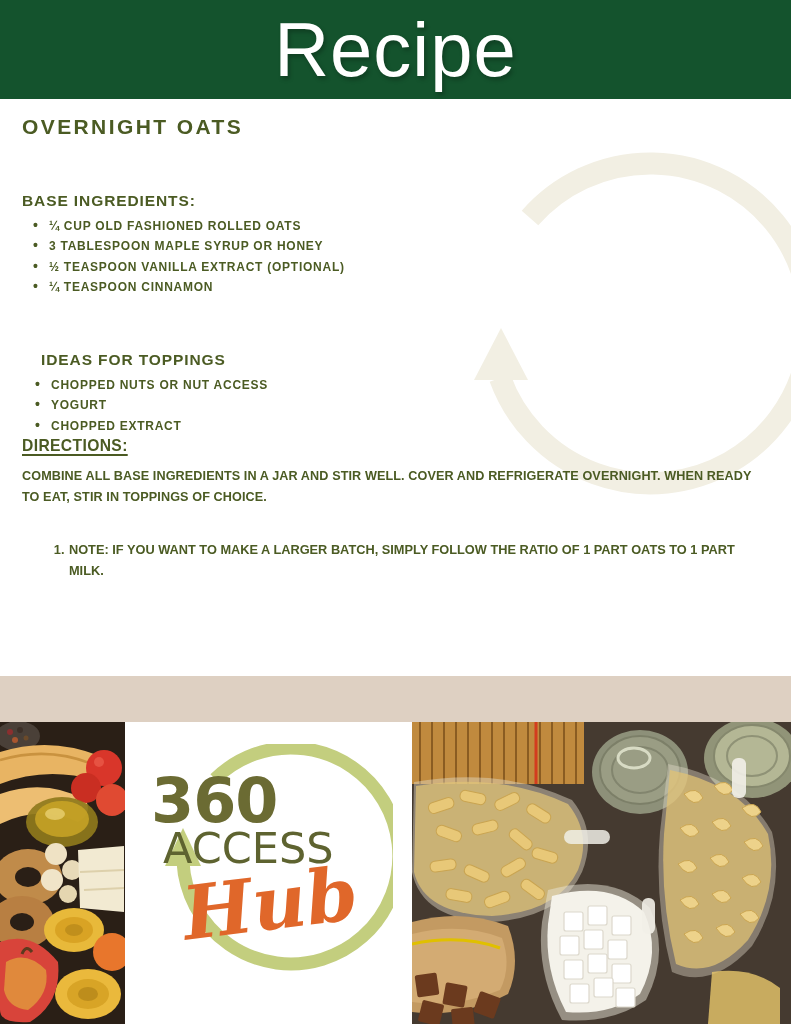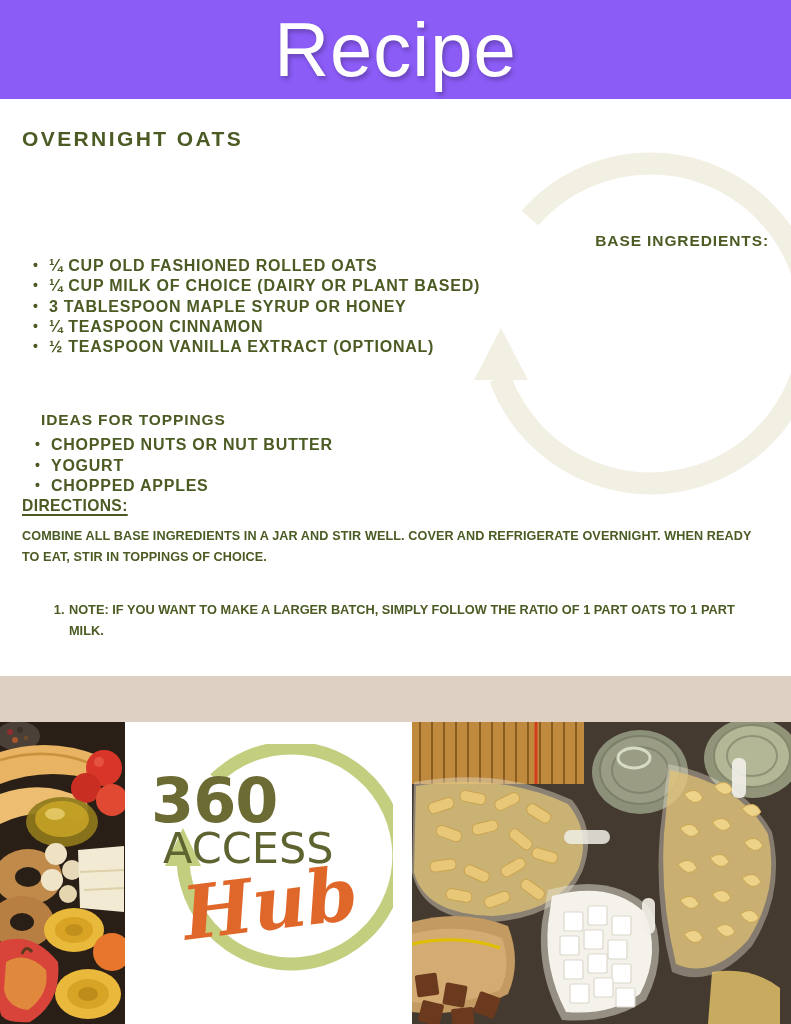--- a/index.html
+++ b/index.html
@@ -20,21 +20,21 @@
     background: #ffffff;
     overflow: hidden;
   }
 
   
   .header-banner {
     position: absolute;
     top: 0; left: 0;
     width: 791px;
     height: 99px;
-    background: #8b5cf6;
+    background: #14532d;
     display: flex;
     align-items: center;
     justify-content: center;
   }
   .header-title {
     color: #ffffff;
     font-family: "Liberation Sans", sans-serif;
     font-size: 76px;
     font-weight: 400;
     letter-spacing: 1px;
@@ -53,52 +53,52 @@
     z-index: 0;
   }
 
   
   .content {
     position: absolute;
     top: 99px; left: 0;
     width: 791px;
     height: 577px;
     z-index: 2;
-    padding: 12px 22px;
+    padding: 0 22px;
     border-radius: 19px;
   }
 
   .recipe-name {
     margin-top: 16px;
     color: #4b5b23;
     font-size: 21px;
     font-weight: bold;
     letter-spacing: 2.4px;
   }
 
   .section { margin-top: 0; }
 
   .section-heading {
     color: #4b5b23;
     font-size: 15.5px;
     font-weight: bold;
     letter-spacing: 0.9px;
   }
-  .heading-ingredients { margin-top: 81px; text-align: right; }
+  .heading-ingredients { margin-top: 53px; }
   .heading-toppings { margin-top: 54px; margin-left: 19px; }
 
   ul.item-list {
     list-style: none;
     margin-top: 6px;
     padding-left: 0;
   }
   ul.item-list li {
     position: relative;
     color: #4b5b23;
-    font-size: 16px;
+    font-size: 12px;
     font-weight: bold;
     letter-spacing: 0.75px;
     line-height: 20.3px;
     padding-left: 27px;
   }
   ul.item-list li::before {
     content: "\2022";
     position: absolute;
     left: 11px;
     top: -1px;
@@ -244,33 +244,32 @@
   </svg>
 
   <div class="content">
 
     <div class="recipe-name">OVERNIGHT OATS</div>
 
     <div class="section">
       <div class="section-heading heading-ingredients">BASE INGREDIENTS:</div>
       <ul class="item-list ingredients-list">
         <li>¼ CUP OLD FASHIONED ROLLED OATS</li>
-        <li>¼ CUP MILK OF CHOICE (DAIRY OR PLANT BASED)</li>
         <li>3 TABLESPOON MAPLE SYRUP OR HONEY</li>
+        <li>½ TEASPOON VANILLA EXTRACT (OPTIONAL)</li>
         <li>¼ TEASPOON CINNAMON</li>
-        <li>½ TEASPOON VANILLA EXTRACT (OPTIONAL)</li>
       </ul>
     </div>
 
     <div class="section">
       <div class="section-heading heading-toppings">IDEAS FOR TOPPINGS</div>
       <ul class="item-list toppings-list">
-        <li>CHOPPED NUTS OR NUT BUTTER</li>
+        <li>CHOPPED NUTS OR NUT ACCESS</li>
         <li>YOGURT</li>
-        <li>CHOPPED APPLES</li>
+        <li>CHOPPED EXTRACT</li>
       </ul>
     </div>
 
     <div class="directions-block">
       <div class="directions-heading">DIRECTIONS:</div>
       <div class="directions-body">COMBINE ALL BASE INGREDIENTS IN A JAR AND STIR WELL. COVER AND REFRIGERATE OVERNIGHT. WHEN READY TO EAT, STIR IN TOPPINGS OF CHOICE.</div>
     </div>
 
     <ol class="note-list">
       <li>NOTE: IF YOU WANT TO MAKE A LARGER BATCH, SIMPLY FOLLOW THE RATIO OF 1 PART OATS TO 1 PART MILK.</li>

